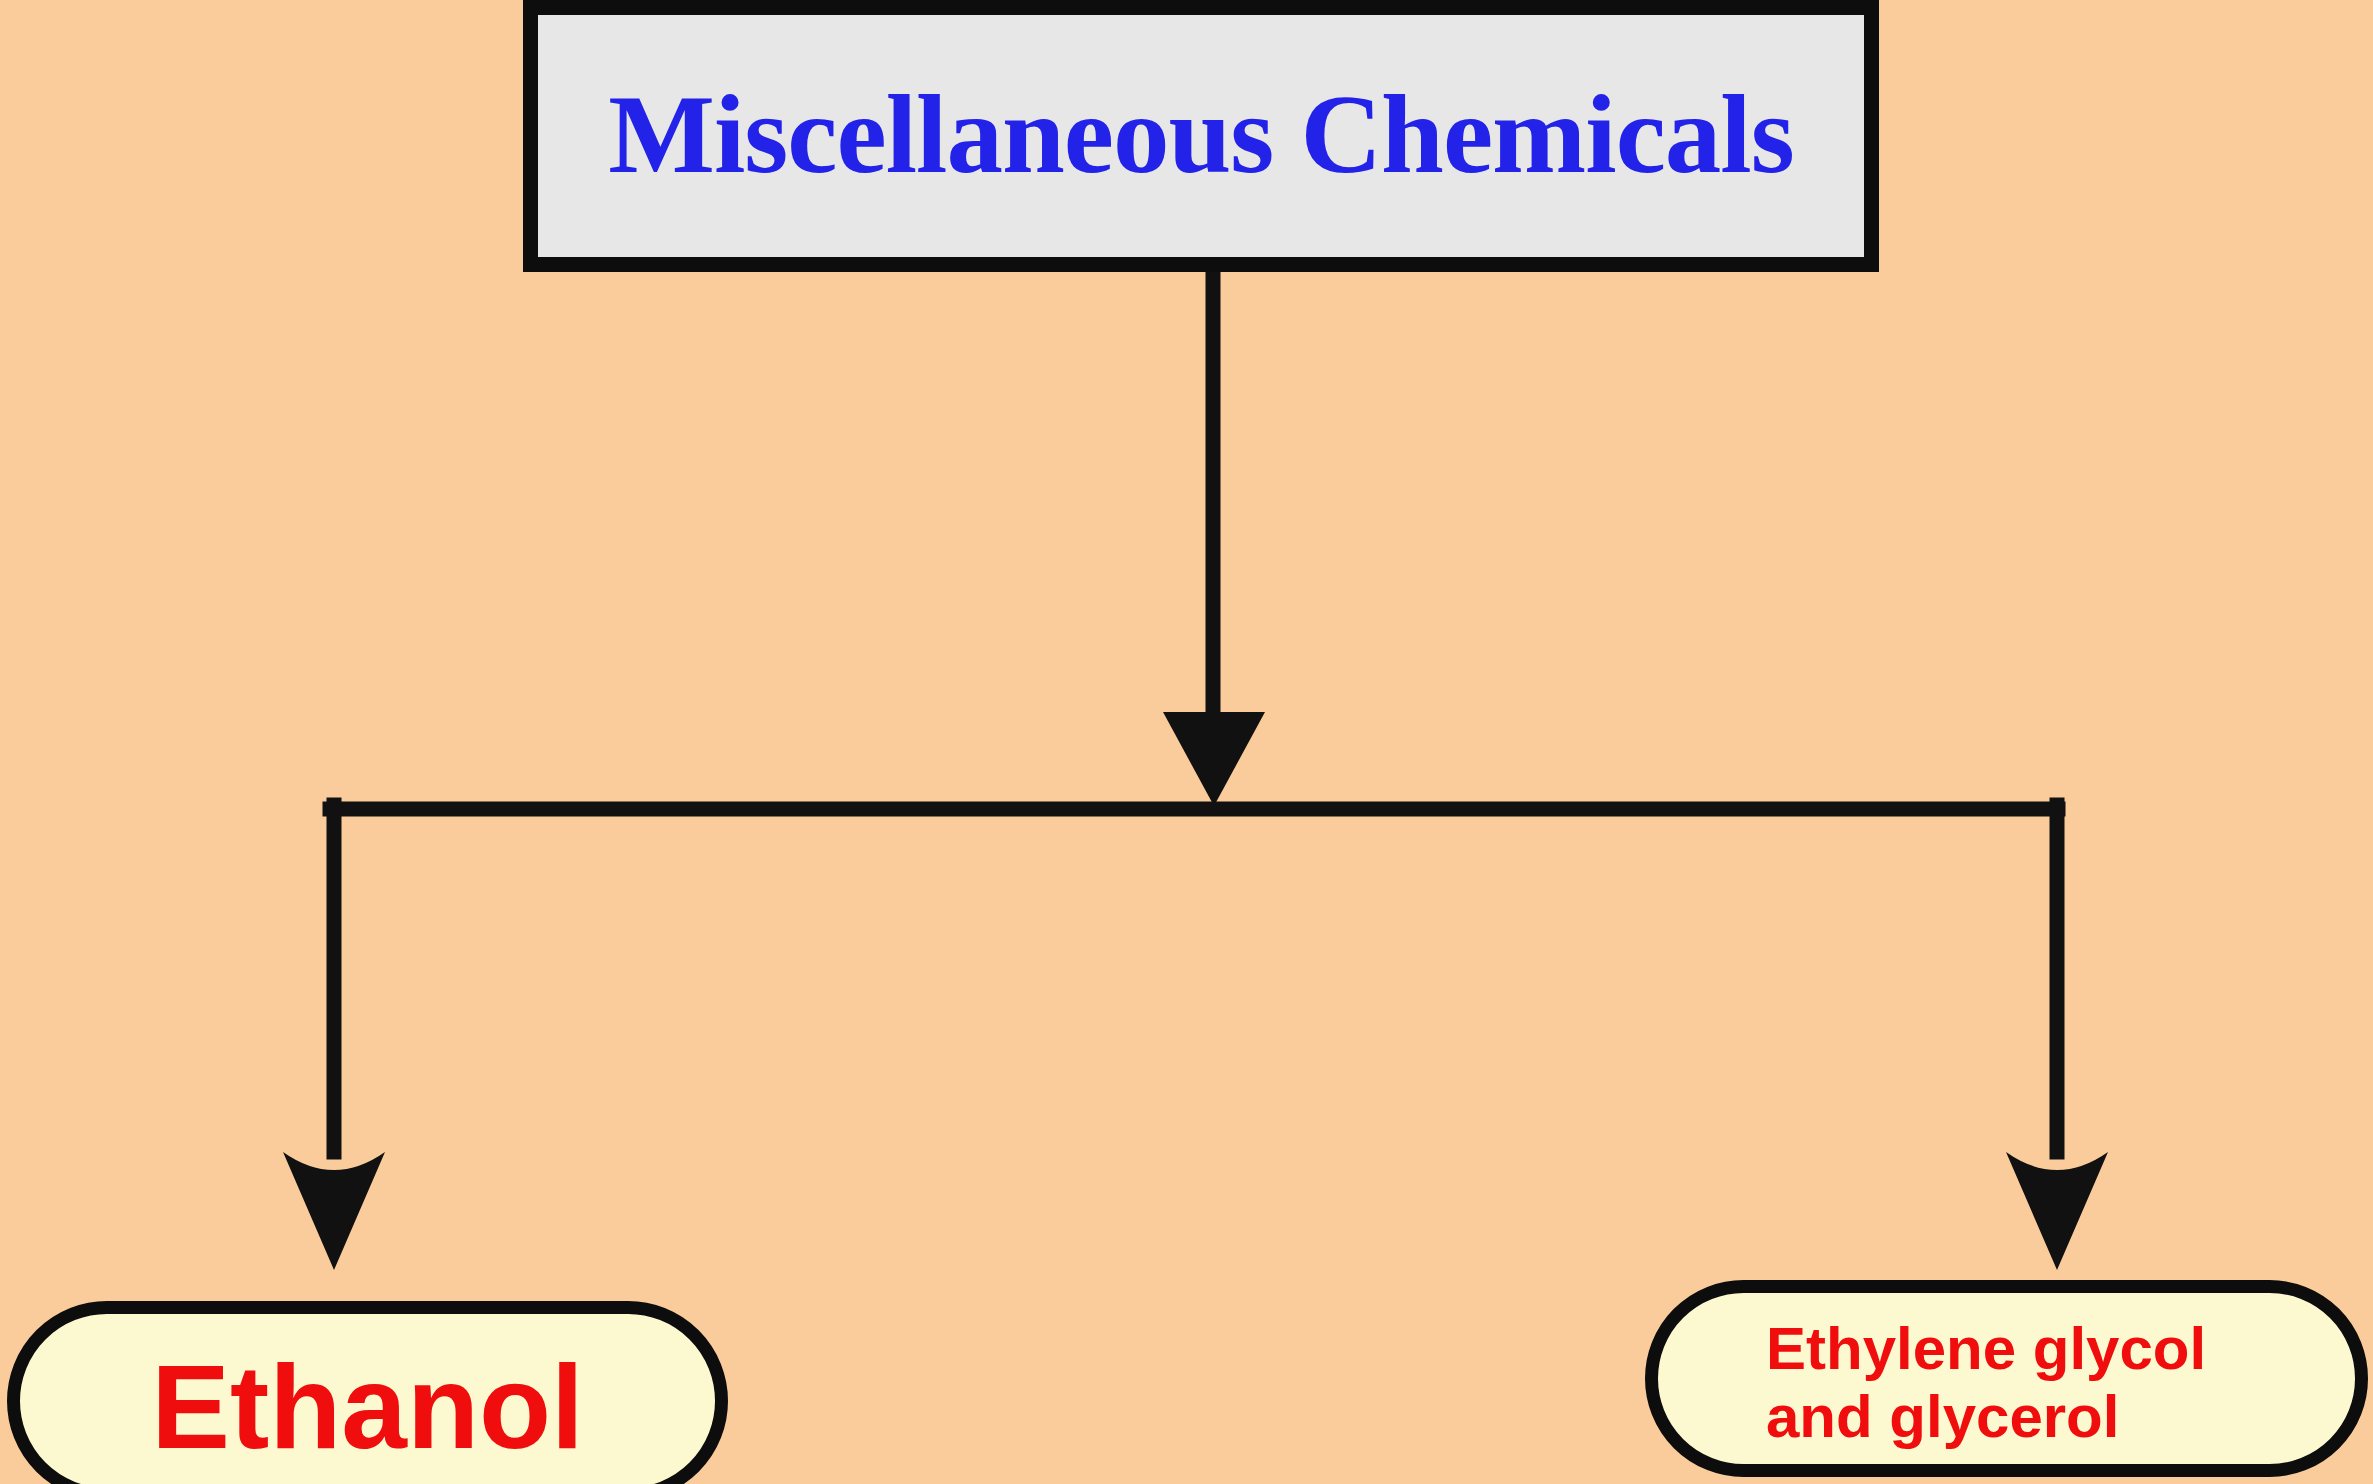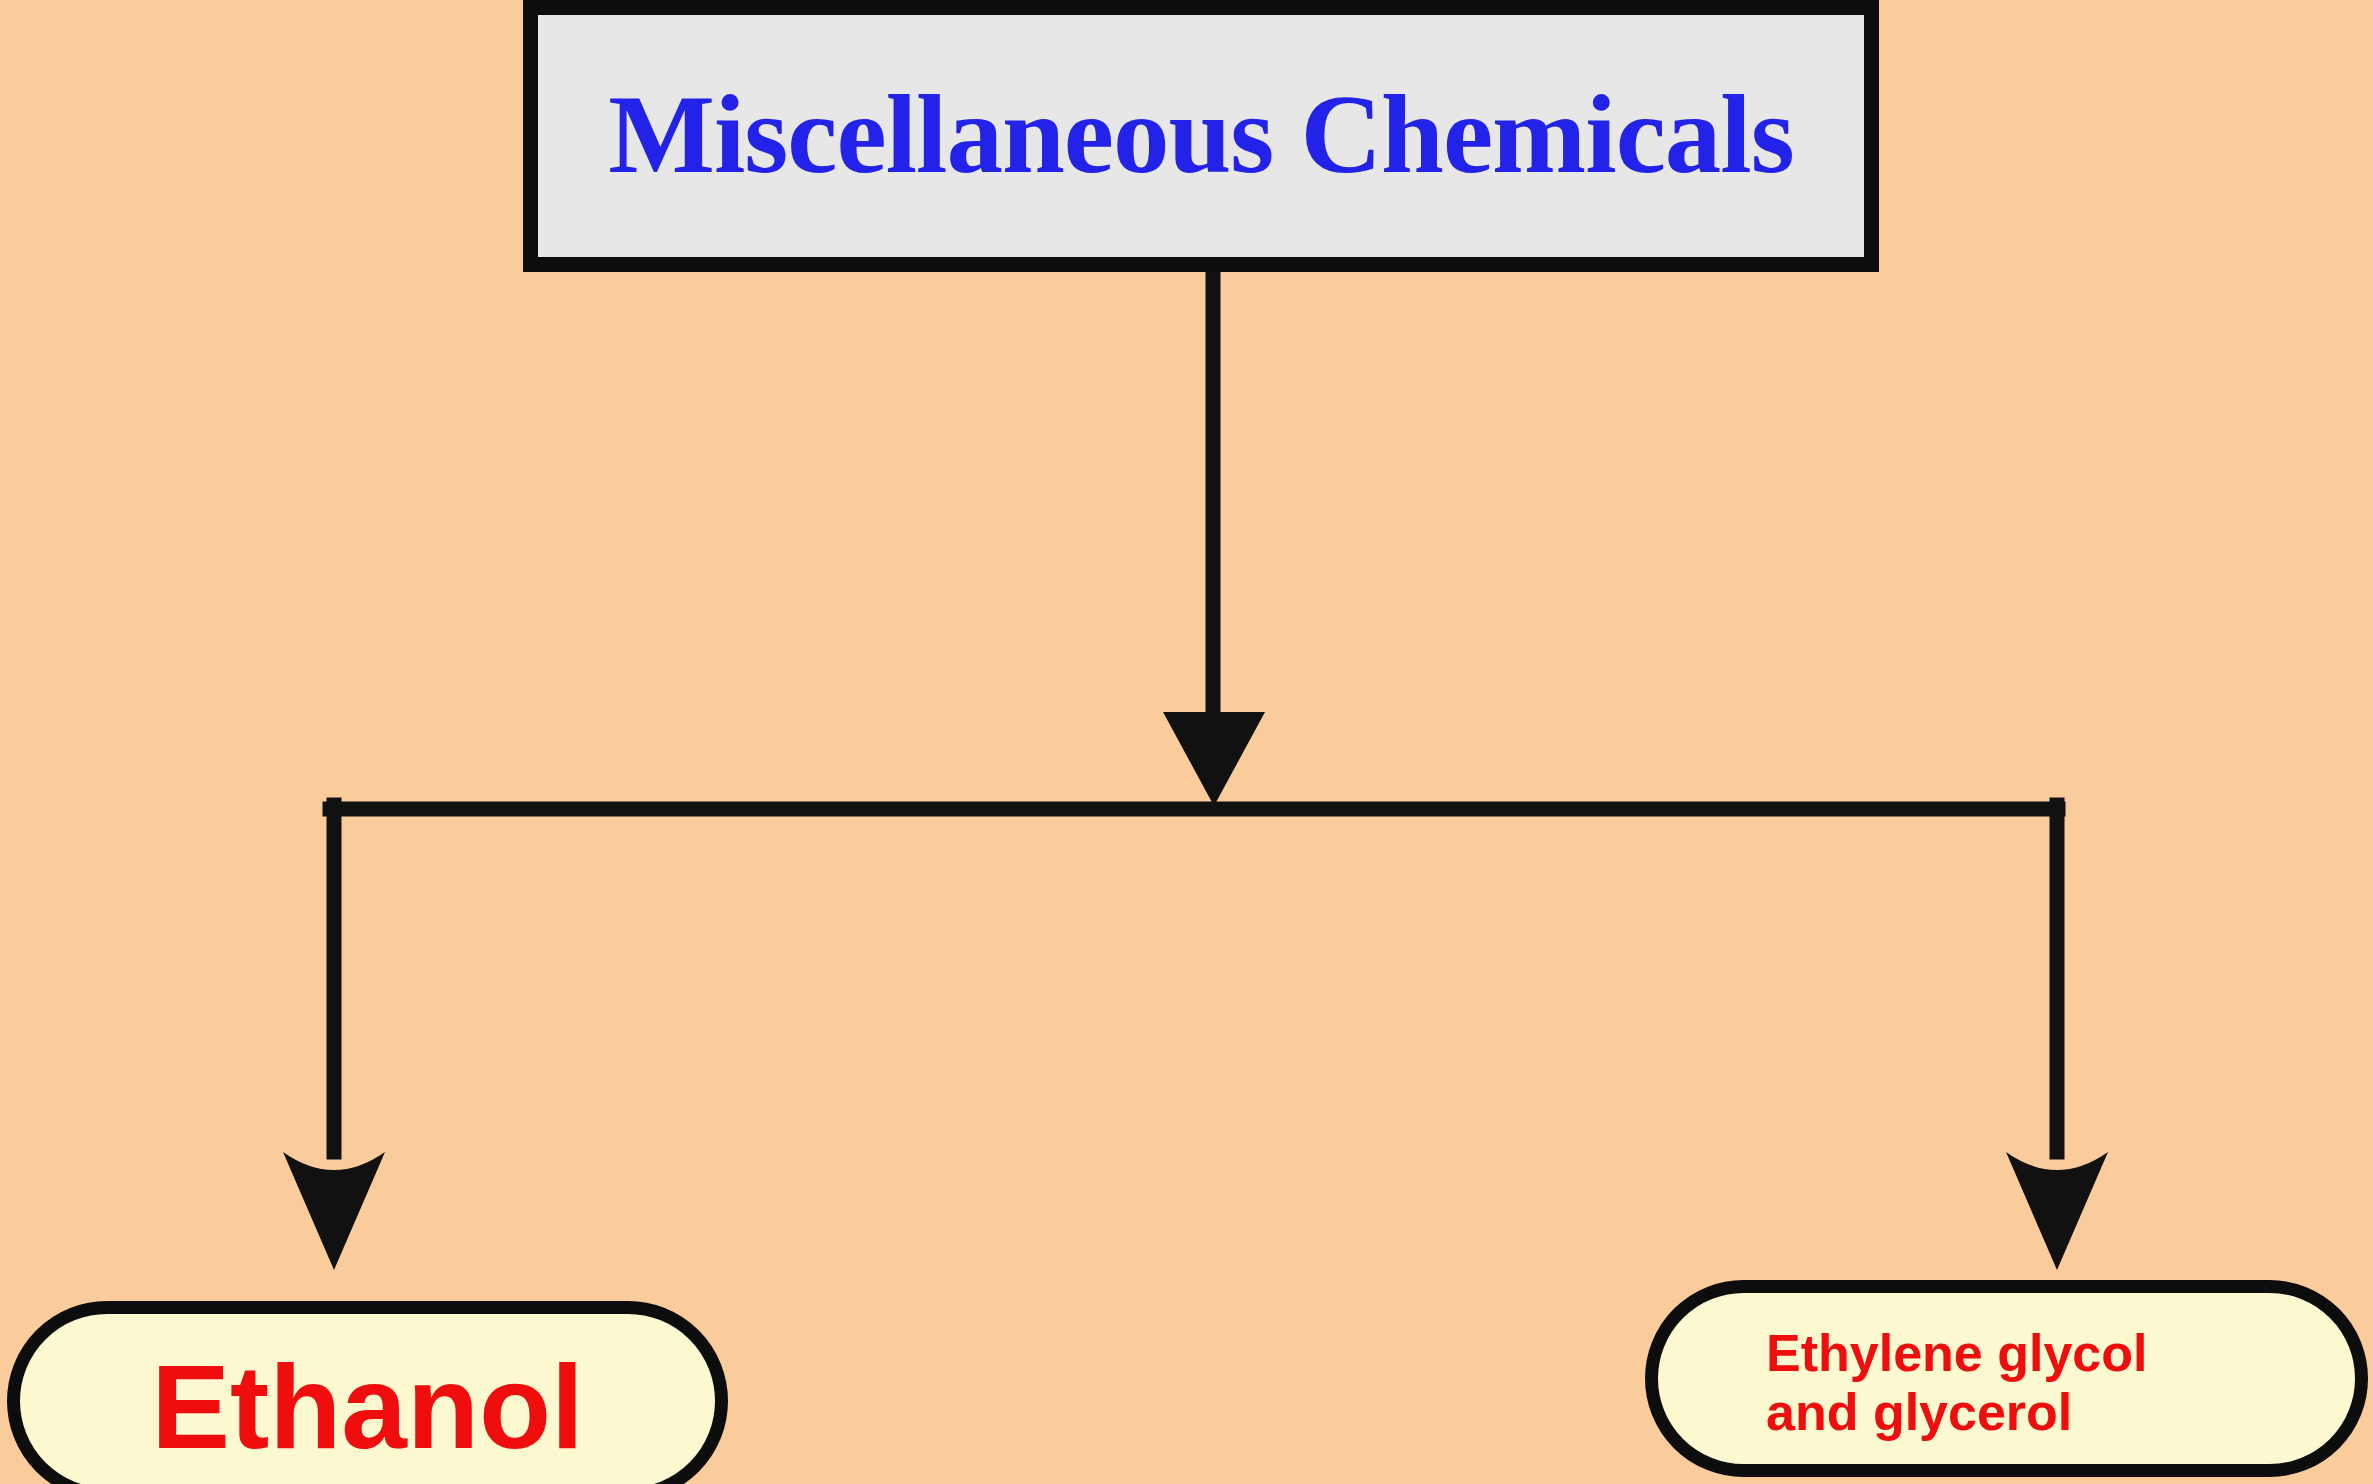--- a/index.html
+++ b/index.html
@@ -88,21 +88,21 @@
   }
   .pill-ethylene {
     left: 1645px;
     top: 1280px;
     width: 723px;
     height: 197px;
     justify-content: flex-start;
     padding-left: 108px;
   }
   .pill-ethylene .pill-label {
-    font-size: 52px;
+    font-size: 60px;
     line-height: 1.12;
     white-space: pre-line;
     text-align: left;
     transform: translateY(4px);
   }
 </style>
 </head>
 <body>
 
 <div class="stage">

